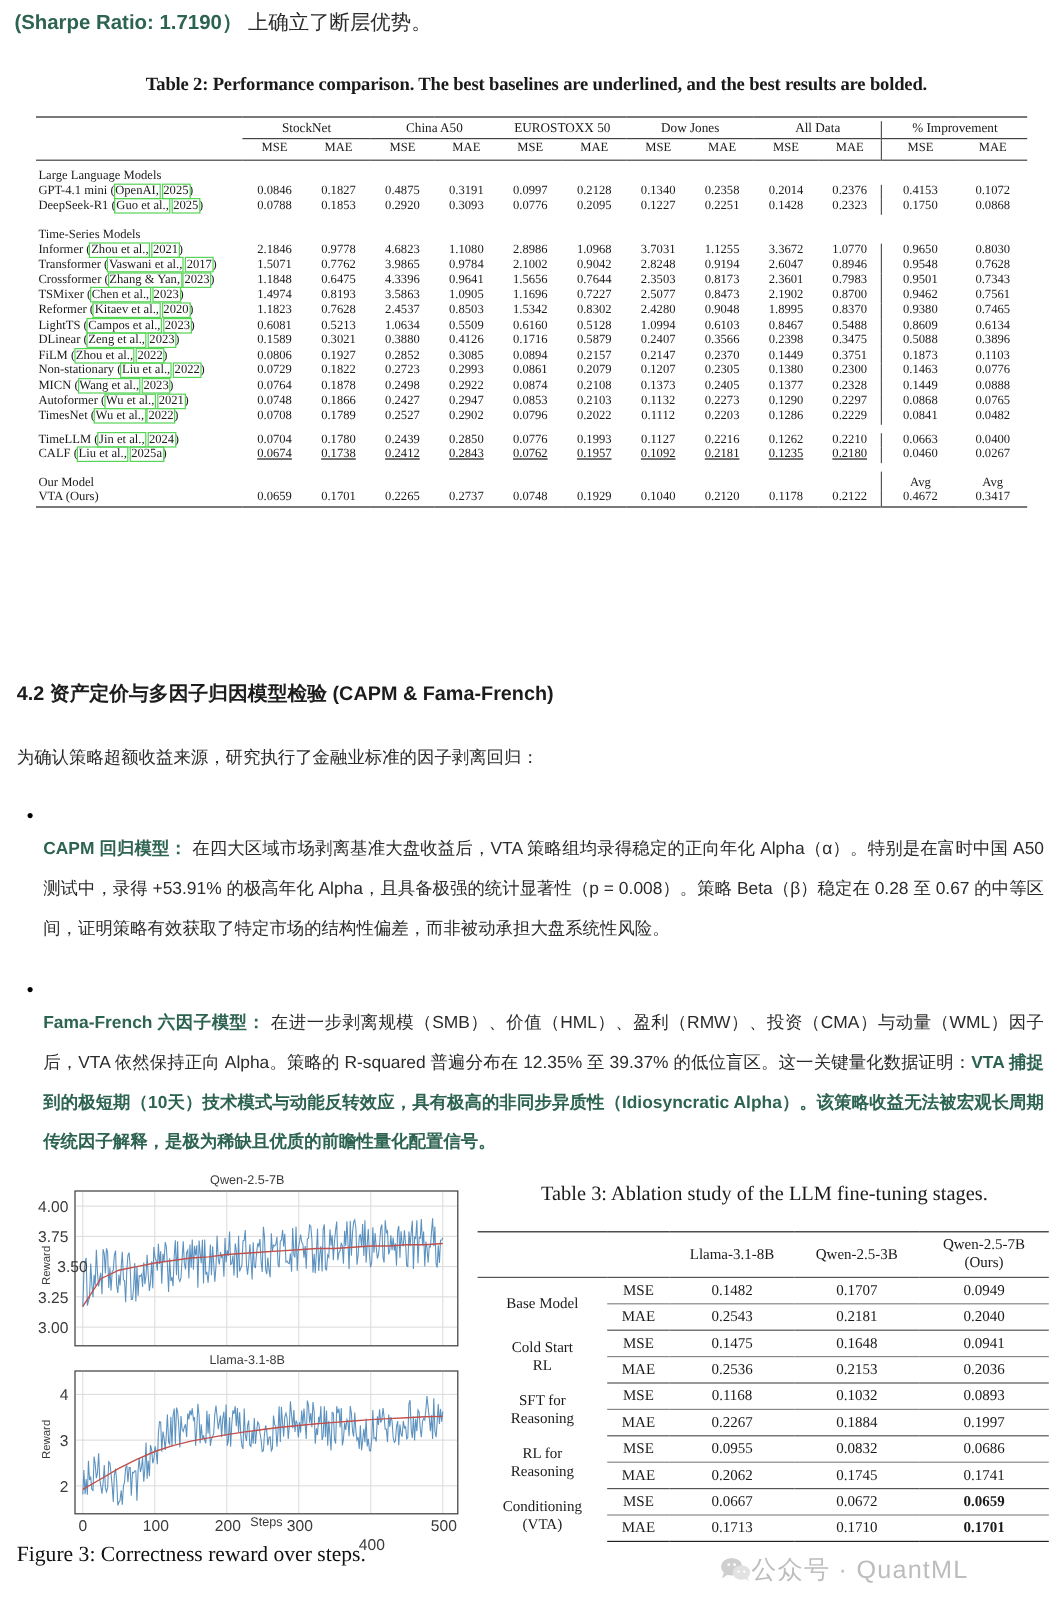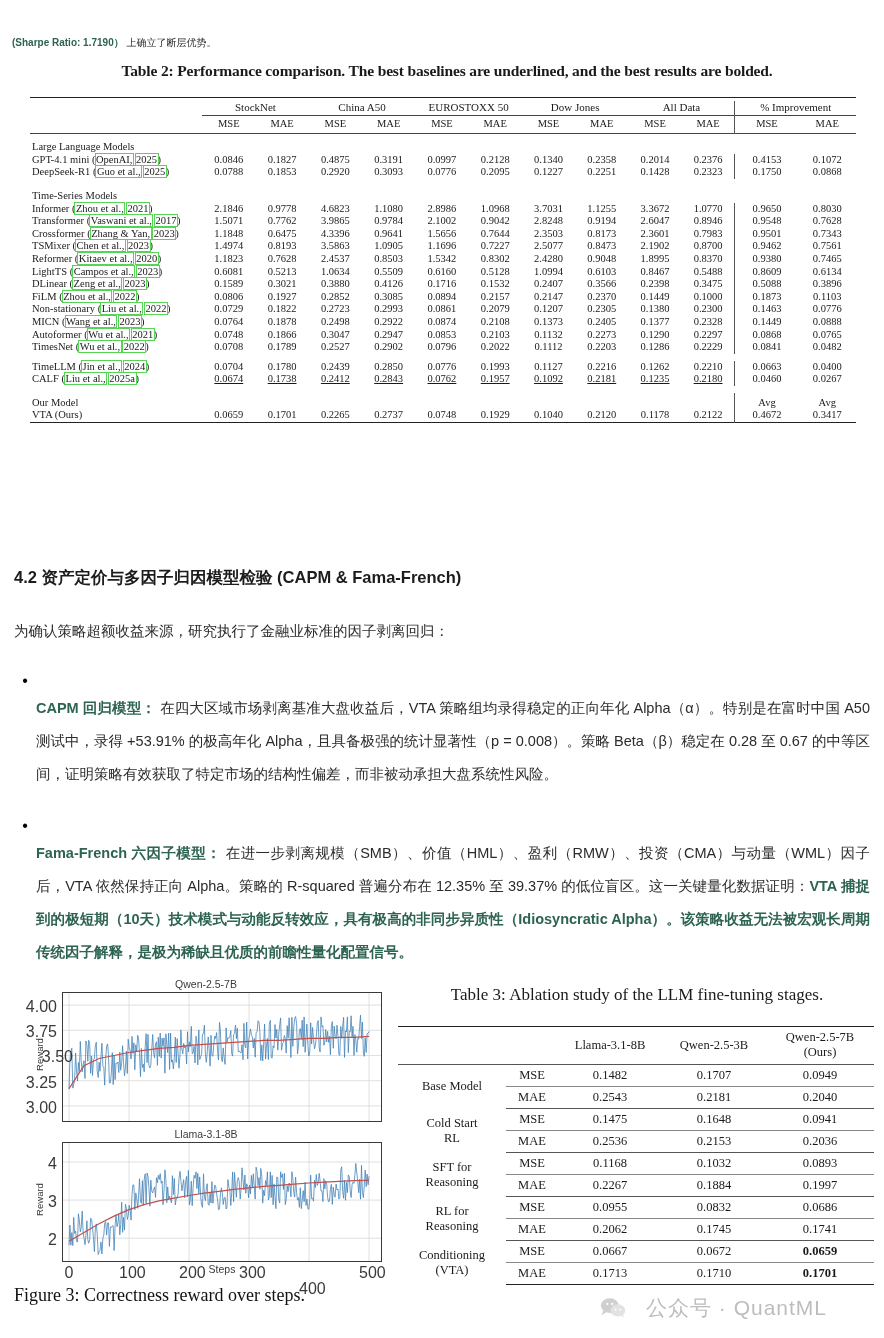--- a/index.html
+++ b/index.html
@@ -15,24 +15,23 @@
     position: relative;
     overflow: hidden;
   }
 
   
   .intro-line {
     position: absolute;
     left: 12px;
     top: 8px;
     font-family: "Liberation Sans", sans-serif;
-    font-size: 10px;
+    font-size: 17px;
     line-height: 22px;
     white-space: nowrap;
-    margin-top: 24px;
   }
   .accent-bold {
     color: #2d6351;
     font-weight: bold;
   }
   .cn {
     font-family: "Liberation Sans", sans-serif;
     color: #2b2b2b;
   }
 
@@ -170,21 +169,21 @@
     font-family: "Liberation Sans", sans-serif;
     font-size: 9.5px;
     color: #3a3a3a;
     transform: rotate(-90deg);
     transform-origin: center center;
     white-space: nowrap;
   }
   .tick-lbl {
     position: absolute;
     font-family: "Liberation Sans", sans-serif;
-    font-size: 16px;
+    font-size: 13px;
     color: #3a3a3a;
     white-space: nowrap;
   }
   .xaxis-title {
     text-align: center;
     font-family: "Liberation Sans", sans-serif;
     font-size: 10.5px;
     color: #3a3a3a;
     margin-top: 1px;
   }
@@ -235,21 +234,21 @@
   .t3-metric { font-size: 12.5px; }
   .t3-hdr { font-size: 12.5px; }
 
   
   .watermark {
     position: absolute;
     left: 600px;
     top: 1294px;
     display: flex;
     align-items: center;
-    gap: 20px;
+    gap: 0;
     font-family: "Liberation Sans", sans-serif;
     font-size: 21px;
     color: #bdbdbd;
     letter-spacing: 1px;
   }
   .wm-icon { width: 26px; height: 22px; display:block; }
 </style>
 </head>
 <body>
 
@@ -442,40 +441,40 @@
           <td class="num vbar">0.8609</td>
           <td class="num">0.6134</td>
         </tr>
         <tr>
           <td class="mname"><span>DLinear</span> <span>(<span class="cite">Zeng et al.,</span> <span class="cite">2023</span>)</span></td>
           <td class="num">0.1589</td>
           <td class="num">0.3021</td>
           <td class="num">0.3880</td>
           <td class="num">0.4126</td>
           <td class="num">0.1716</td>
-          <td class="num">0.1532</td>
+          <td class="num">0.5879</td>
           <td class="num">0.2407</td>
           <td class="num">0.3566</td>
           <td class="num">0.2398</td>
           <td class="num">0.3475</td>
           <td class="num vbar">0.5088</td>
           <td class="num">0.3896</td>
         </tr>
         <tr>
           <td class="mname"><span>FiLM</span> <span>(<span class="cite">Zhou et al.,</span> <span class="cite">2022</span>)</span></td>
           <td class="num">0.0806</td>
           <td class="num">0.1927</td>
           <td class="num">0.2852</td>
           <td class="num">0.3085</td>
           <td class="num">0.0894</td>
           <td class="num">0.2157</td>
           <td class="num">0.2147</td>
           <td class="num">0.2370</td>
           <td class="num">0.1449</td>
-          <td class="num">0.1000</td>
+          <td class="num">0.3751</td>
           <td class="num vbar">0.1873</td>
           <td class="num">0.1103</td>
         </tr>
         <tr>
           <td class="mname"><span>Non-stationary</span> <span>(<span class="cite">Liu et al.,</span> <span class="cite">2022</span>)</span></td>
           <td class="num">0.0729</td>
           <td class="num">0.1822</td>
           <td class="num">0.2723</td>
           <td class="num">0.2993</td>
           <td class="num">0.0861</td>
@@ -499,21 +498,21 @@
           <td class="num">0.2405</td>
           <td class="num">0.1377</td>
           <td class="num">0.2328</td>
           <td class="num vbar">0.1449</td>
           <td class="num">0.0888</td>
         </tr>
         <tr>
           <td class="mname"><span>Autoformer</span> <span>(<span class="cite">Wu et al.,</span> <span class="cite">2021</span>)</span></td>
           <td class="num">0.0748</td>
           <td class="num">0.1866</td>
-          <td class="num">0.3047</td>
+          <td class="num">0.2427</td>
           <td class="num">0.2947</td>
           <td class="num">0.0853</td>
           <td class="num">0.2103</td>
           <td class="num">0.1132</td>
           <td class="num">0.2273</td>
           <td class="num">0.1290</td>
           <td class="num">0.2297</td>
           <td class="num vbar">0.0868</td>
           <td class="num">0.0765</td>
         </tr>

